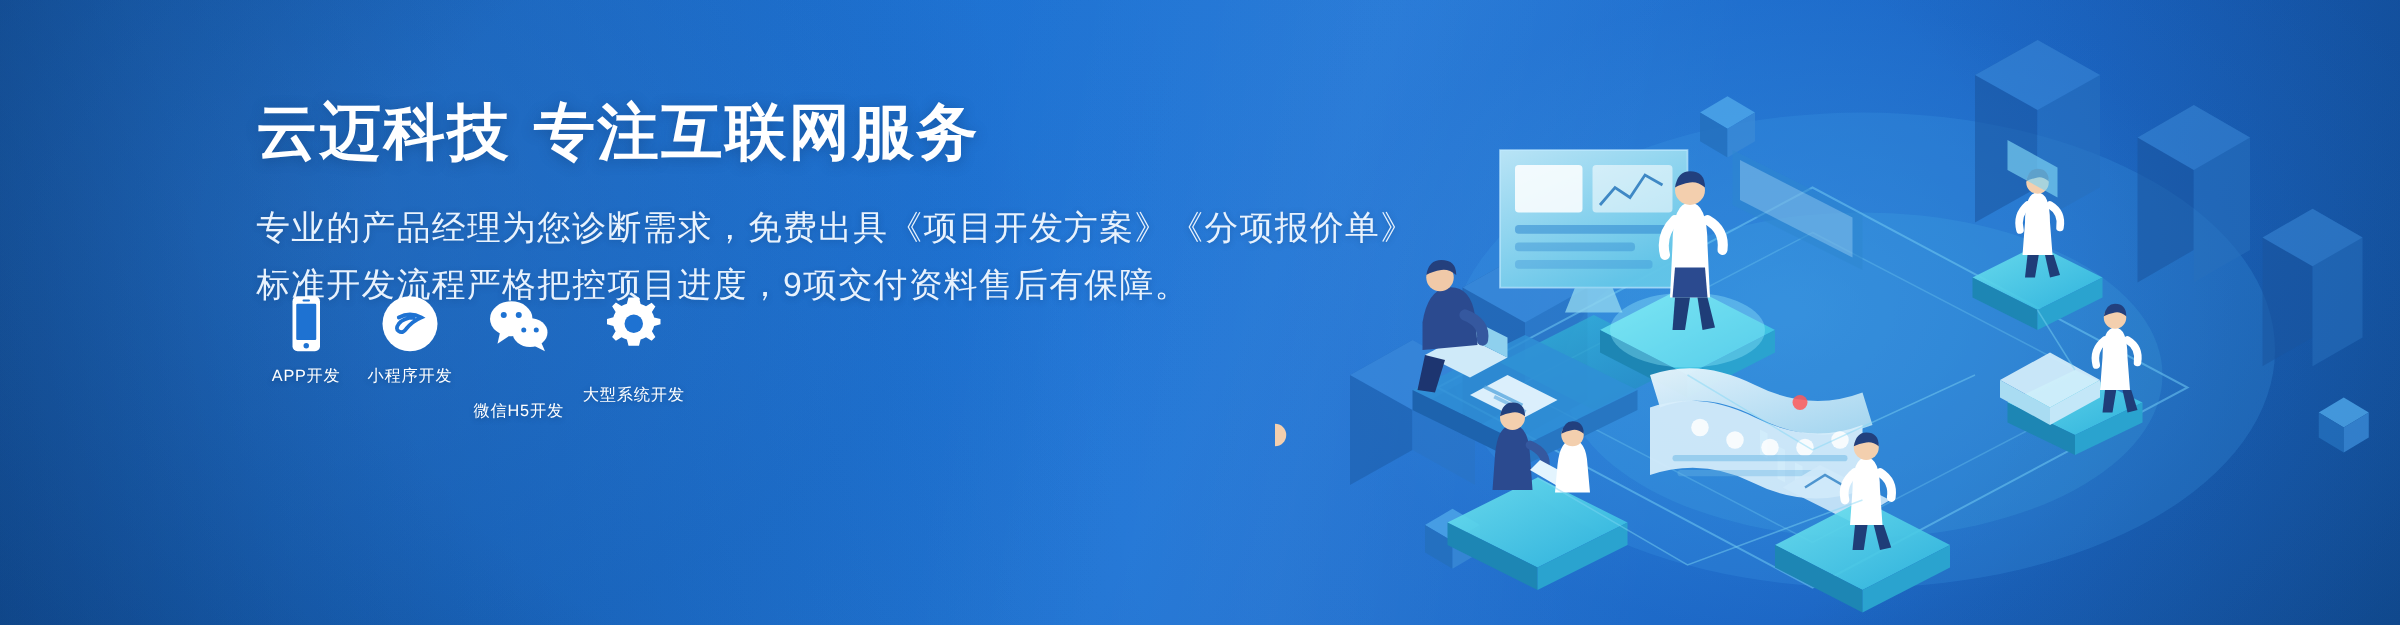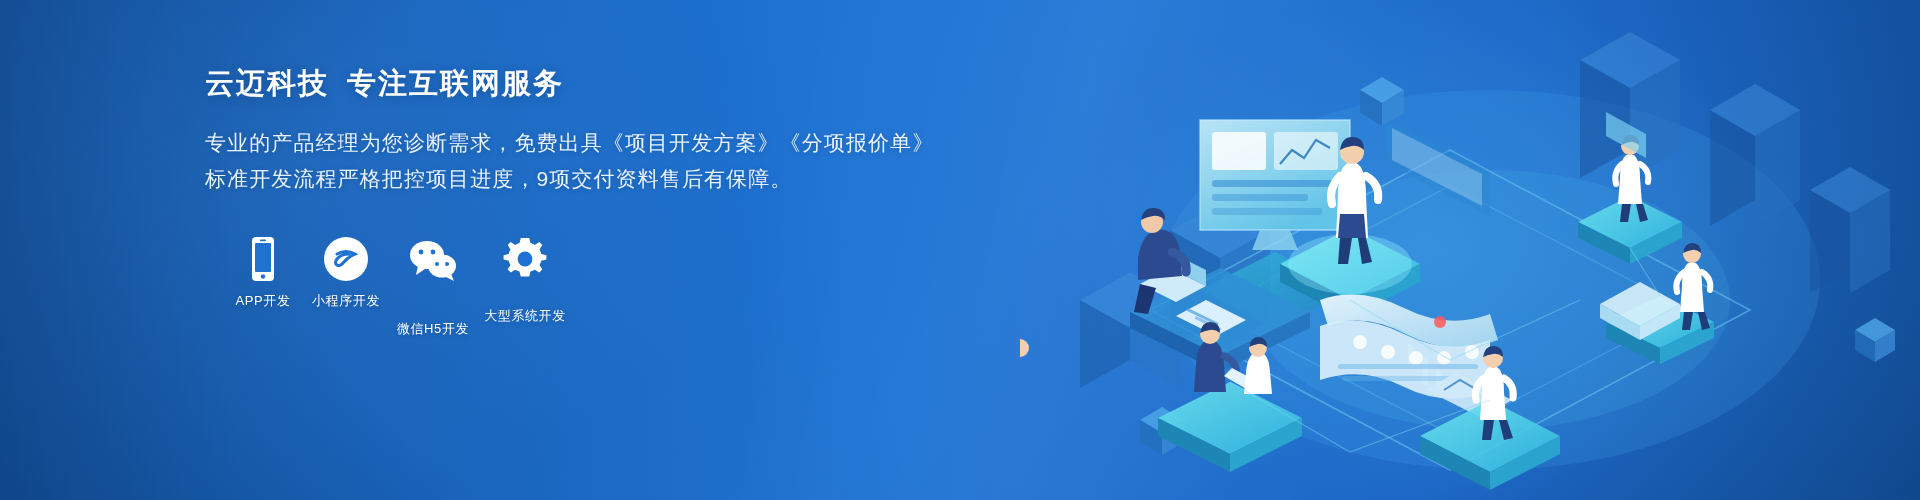--- a/index.html
+++ b/index.html
@@ -25,34 +25,34 @@
     background:linear-gradient(255deg,rgba(6,45,96,0.00) 55%,rgba(6,45,96,0.28) 88%,rgba(5,38,84,0.42) 100%);
   }
   .vignette{
     position:absolute;inset:0;pointer-events:none;
     background:radial-gradient(ellipse 1200px 700px at 50% 45%,rgba(0,0,0,0) 55%,rgba(3,36,80,0.30) 100%);
   }
 
   
   .content{position:absolute;left:205px;top:68px;width:700px;z-index:20;}
   .headline{
-    font-size:29px;line-height:1.08;font-weight:bold;color:#ffffff;
+    font-size:49px;line-height:1.08;font-weight:bold;color:#ffffff;
     letter-spacing:2px;white-space:nowrap;
     text-shadow:0 2px 10px rgba(8,45,95,0.35);
-    margin:0 0 26px 0;
+    margin:12px 0 26px 0;
   }
   .headline .gap{display:inline-block;width:18px;}
   .sub{
-    font-size:21px;line-height:1.72;color:#e8f2fd;letter-spacing:1.1px;
+    font-size:27px;line-height:1.72;color:#e8f2fd;letter-spacing:1.1px;
     margin:0;white-space:nowrap;font-weight:normal;
     text-shadow:0 1px 5px rgba(8,45,95,0.28);
   }
 
   
-  .services{position:absolute;left:223px;top:230px;display:flex;z-index:20;}
+  .services{position:absolute;left:205px;top:230px;display:flex;z-index:20;}
   .service{
     width:74px;display:flex;flex-direction:column;align-items:center;
     margin-right:0px;
   }
   .service .ico{
     height:52px;width:52px;display:flex;align-items:flex-end;justify-content:center;
   }
   .service .lbl{
     margin-top:10px;font-size:13px;color:#ffffff;letter-spacing:0.6px;white-space:nowrap;
     text-shadow:0 1px 4px rgba(8,45,95,0.35);

